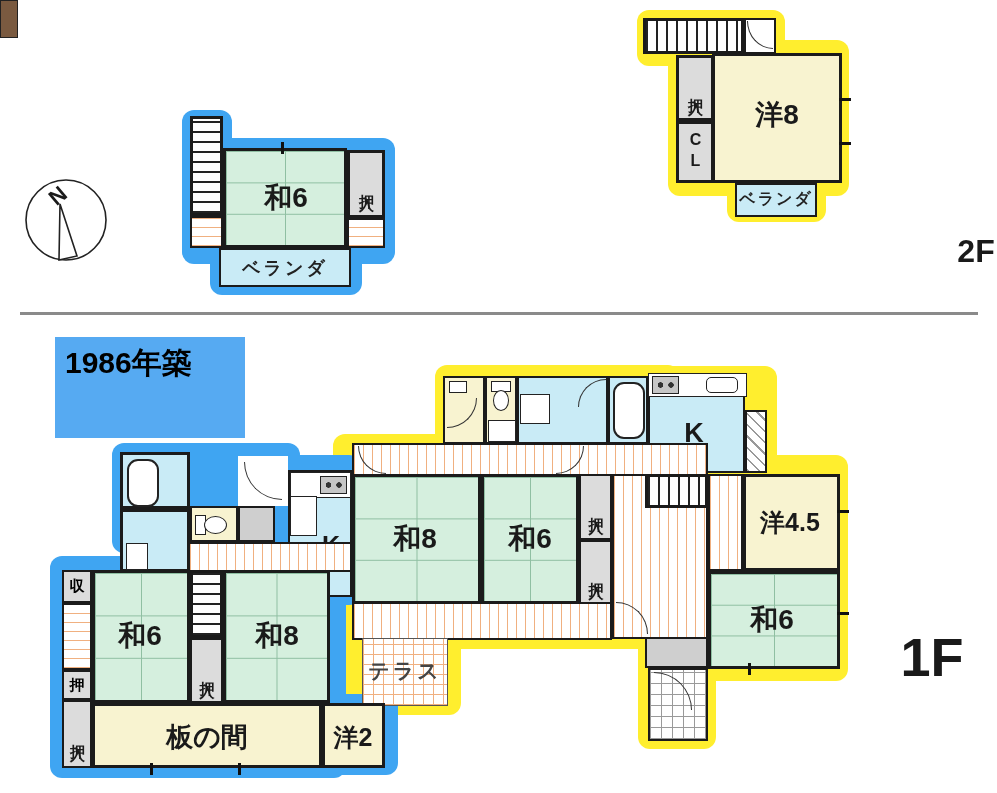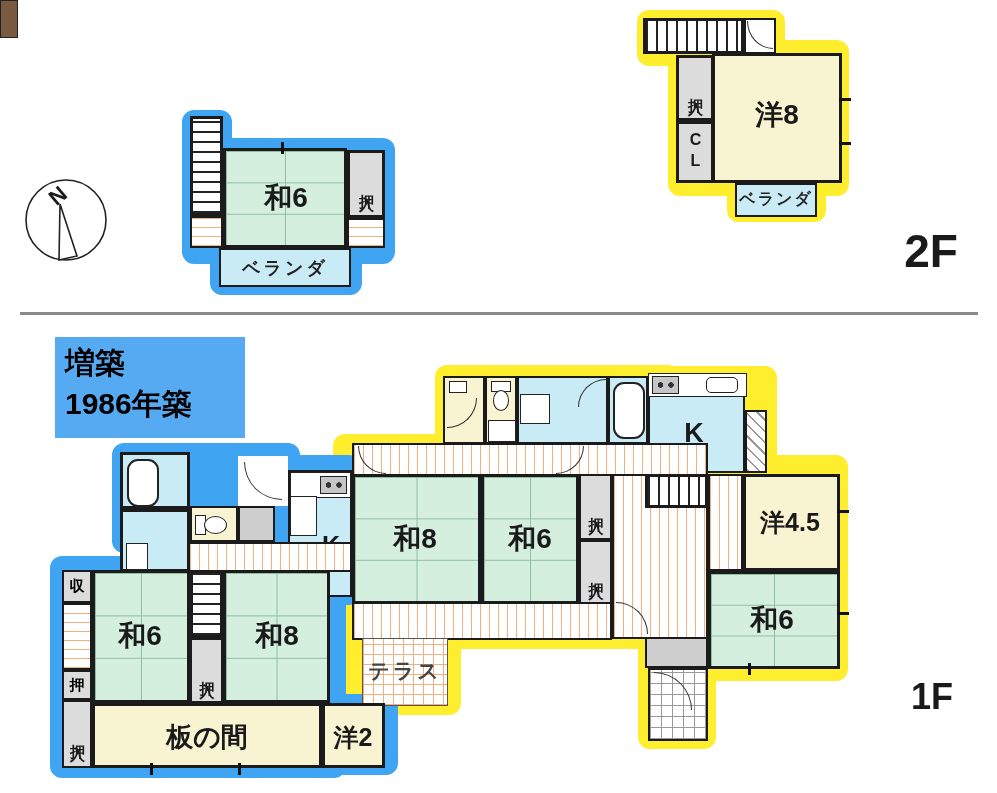--- a/index.html
+++ b/index.html
@@ -90,26 +90,25 @@
   <div class="room closet" style="left:676px;top:121px;width:38px;height:62px;">
     <span class="vtext" style="font-size:16px;letter-spacing:4px;">CL</span>
   </div>
   <div class="room cream" style="left:712px;top:53px;width:130px;height:130px;"></div>
   <div class="lbl" style="left:777px;top:115px;font-size:28px;">洋8</div>
   <div class="room water b2" style="left:735px;top:183px;width:82px;height:34px;"></div>
   <div class="lbl" style="left:776px;top:199px;font-size:16px;letter-spacing:2px;color:#222;">ベランダ</div>
   <div class="tick" style="left:839px;top:98px;width:12px;height:3px;"></div>
   <div class="tick" style="left:839px;top:142px;width:12px;height:3px;"></div>
 
-  <div class="lbl" style="left:931px;top:251px;font-size:46px;">2F</div>
+  <div class="lbl" style="left:976px;top:251px;font-size:32px;">2F</div>
 
   <div class="abs" style="left:20px;top:312px;width:958px;height:3px;background:#8a8a8a;"></div>
 
   <div class="notebox" style="left:55px;top:337px;width:170px;height:89px;background:#56aaf2;font-size:30px;">
-    <div>増築</div>
     <div>1986年築</div>
   </div>
 
   <div class="band band-yellow" style="left:435px;top:365px;width:245px;height:92px;"></div>
   <div class="band band-yellow" style="left:333px;top:434px;width:385px;height:215px;"></div>
   <div class="band band-yellow" style="left:333px;top:598px;width:128px;height:117px;"></div>
   <div class="band band-yellow" style="left:637px;top:366px;width:140px;height:116px;"></div>
   <div class="band band-yellow" style="left:700px;top:455px;width:148px;height:226px;"></div>
   <div class="band band-yellow" style="left:638px;top:628px;width:78px;height:121px;"></div>
 
@@ -217,15 +216,15 @@
   <div class="room tatami" style="left:223px;top:570px;width:107px;height:133px;"></div>
   <div class="lbl" style="left:277px;top:636px;font-size:28px;">和8</div>
 
   <div class="room cream" style="left:92px;top:703px;width:230px;height:65px;"></div>
   <div class="lbl" style="left:207px;top:737px;font-size:27px;">板の間</div>
   <div class="room cream" style="left:322px;top:703px;width:63px;height:65px;"></div>
   <div class="lbl" style="left:353px;top:737px;font-size:25px;">洋2</div>
   <div class="tick" style="left:150px;top:763px;width:3px;height:12px;"></div>
   <div class="tick" style="left:238px;top:763px;width:3px;height:12px;"></div>
 
-  <div class="lbl" style="left:932px;top:697px;font-size:36px;">1F</div>
+  <div class="lbl" style="left:932px;top:657px;font-size:54px;">1F</div>
 
 </div>
 
 </body></html>

